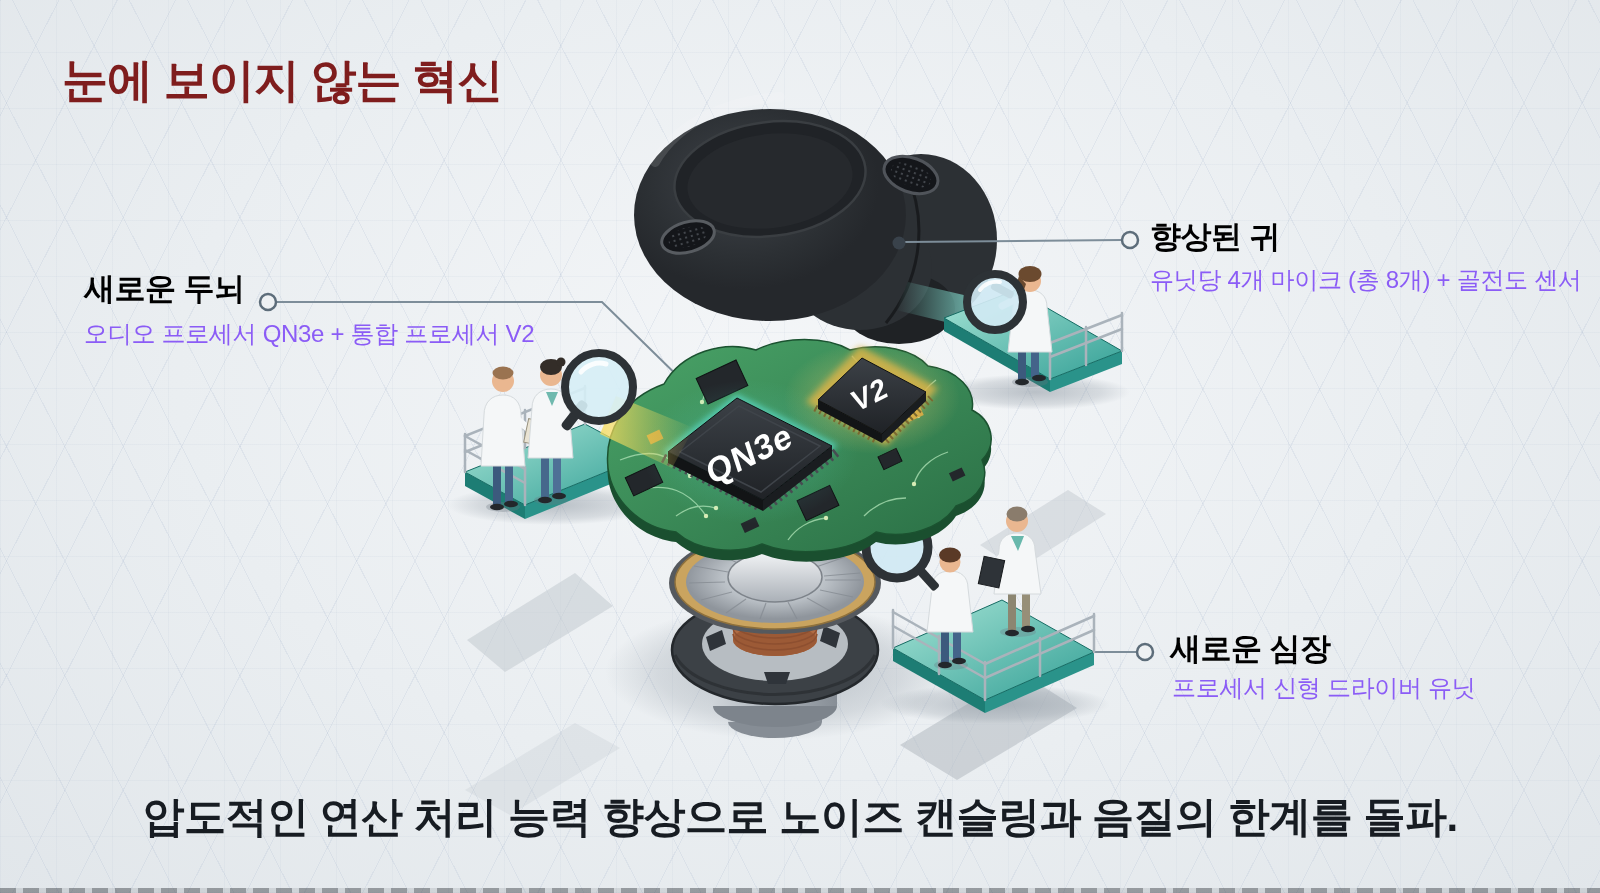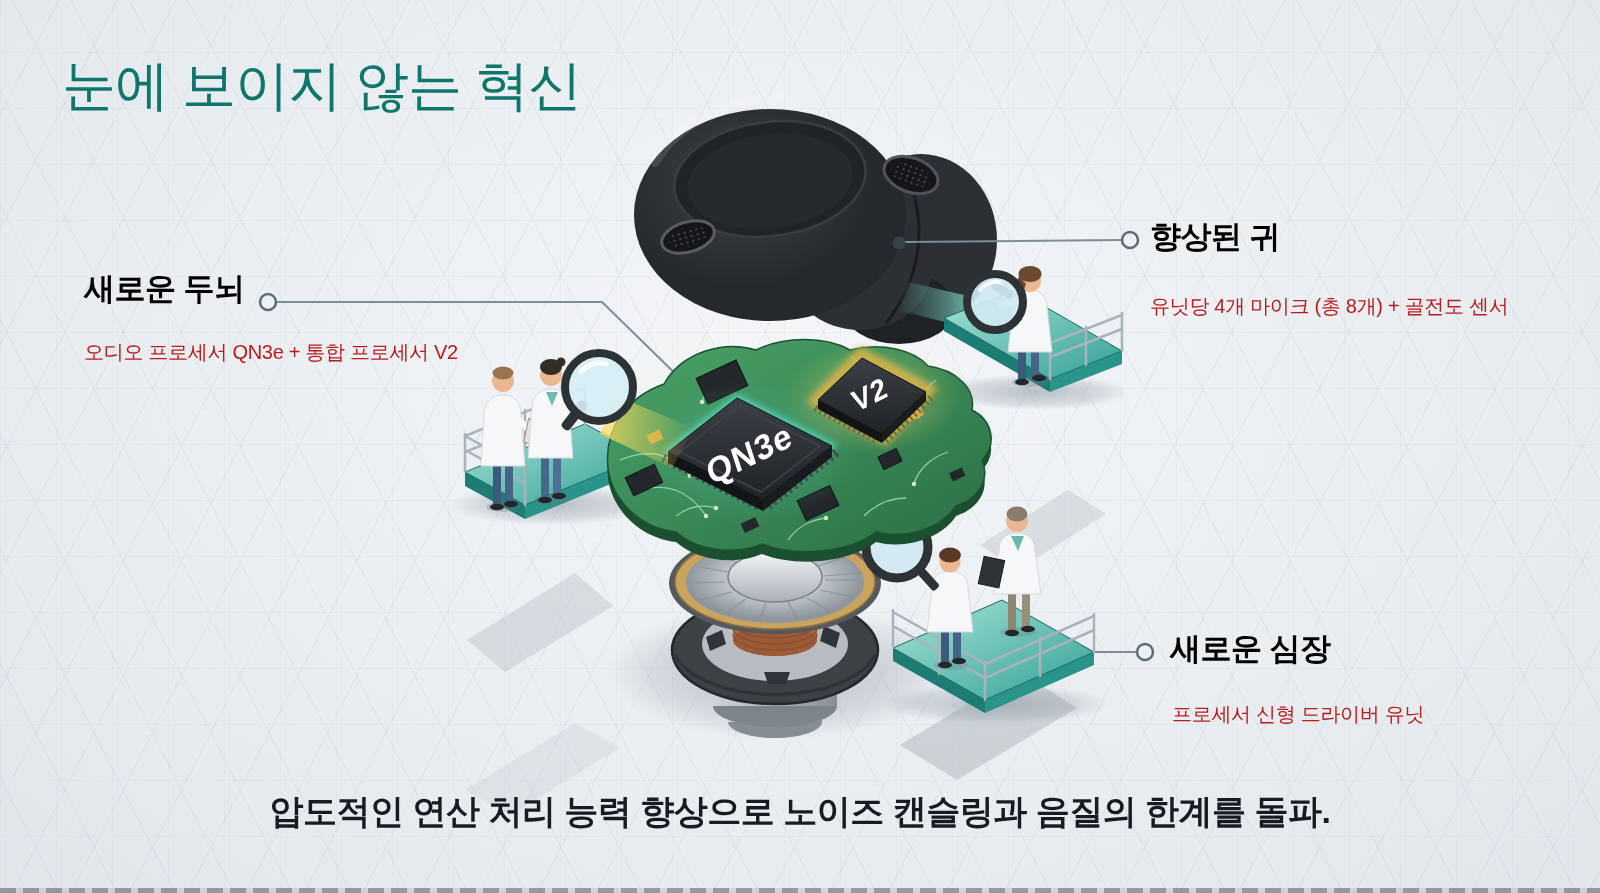--- a/index.html
+++ b/index.html
@@ -8,30 +8,30 @@
     font-family:"Liberation Sans","DejaVu Sans",sans-serif;
     background:
       repeating-linear-gradient(63deg, rgba(155,172,200,.16) 0 1px, transparent 1px 52px),
       repeating-linear-gradient(117deg, rgba(155,172,200,.16) 0 1px, transparent 1px 52px),
       repeating-linear-gradient(0deg, rgba(170,185,205,.10) 0 1px, transparent 1px 56px),
       repeating-linear-gradient(90deg, rgba(170,185,205,.10) 0 1px, transparent 1px 56px),
       radial-gradient(ellipse at 50% 42%, #f4f6f8 0%, #eaeef1 55%, #e1e6ea 100%);
   }
   .abs{position:absolute;}
   .page-title{
-    left:62px;top:50px;font-size:54px;font-weight:400;color:#0f766e;letter-spacing:-1px;
+    left:62px;top:50px;font-size:46px;font-weight:700;color:#7f1d1d;letter-spacing:-1px;
   }
   .co-title{font-size:31px;font-weight:800;color:#000000;letter-spacing:-.5px;}
-  .co-sub{font-size:20px;font-weight:500;color:#b91c1c;letter-spacing:-.3px;margin-top:29px;}
+  .co-sub{font-size:24px;font-weight:500;color:#8b5cf6;letter-spacing:-.3px;}
   .caption{
-    left:0;right:0;top:789px;text-align:center;font-size:34px;font-weight:700;
+    left:0;right:0;top:789px;text-align:center;font-size:42px;font-weight:700;
     color:#171c22;letter-spacing:-.5px;
   }
   .brain-title{left:84px;top:268px;text-align:right;}
-  .brain-sub{left:84px;top:310px;text-align:right;}
+  .brain-sub{left:84px;top:318px;text-align:right;}
   .ears-title{left:1150px;top:216px;}
   .ears-sub{left:1150px;top:264px;}
   .heart-title{left:1170px;top:628px;}
   .heart-sub{left:1172px;top:672px;}
   .scene{left:0;top:0;width:1600px;height:893px;}
   .bottom-strip{
     left:0;right:0;bottom:0;height:5px;opacity:.55;
     background:repeating-linear-gradient(90deg, rgba(35,40,46,.75) 0 16px, rgba(35,40,46,.2) 16px 23px);
   }
 </style>

